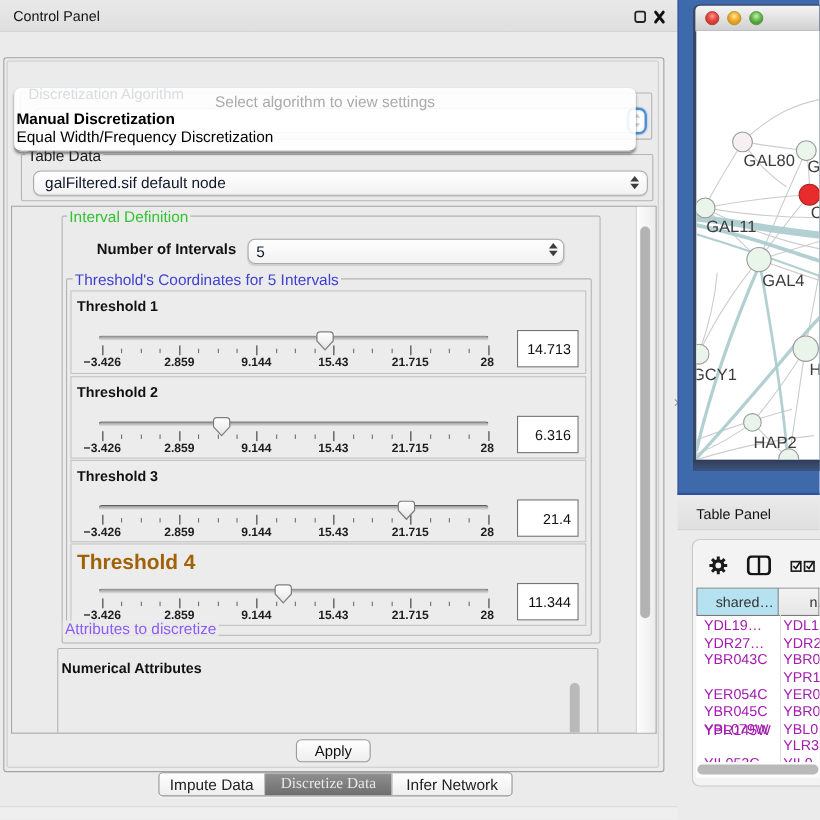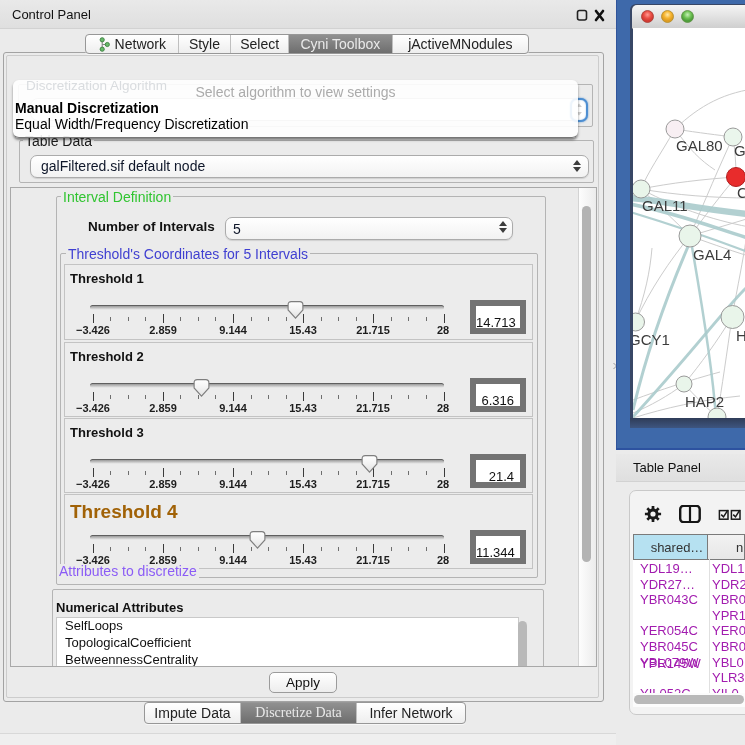--- a/index.html
+++ b/index.html
@@ -11,21 +11,21 @@
   .groupbox{border:1px solid #b4b4b4;border-radius:2px;}
   .combo{background:linear-gradient(#ffffff,#f2f2f2);border:1px solid #ababab;border-radius:7px;box-shadow:0 1px 1px rgba(0,0,0,0.12);}
   .combotext{font-size:14px;color:#0f172a;}
   .seg{display:flex;border:1px solid #979797;border-radius:4px;background:linear-gradient(#ffffff,#eeeeee);overflow:hidden;box-shadow:0 1px 0 rgba(255,255,255,0.6);}
   .seg .s{font-size:14px;color:#222;display:flex;align-items:center;justify-content:center;border-right:1px solid #bfbfbf;}
   .seg .s:last-child{border-right:none;}
   .seg .sel{background:linear-gradient(#909090,#6e6e6e);color:#e9e9e9;}
   .bold{font-weight:bold;}
   .ticklabel{position:absolute;width:60px;text-align:center;font-size:11px;font-weight:bold;color:#1d1d1d;}
   .tick{position:absolute;width:1px;background:#3a3a3a;}.tickm{position:absolute;width:1px;background:#6e6e6e;}
-  .valuebox{position:absolute;width:56px;height:34px;background:#fff;border:6px solid #737373;text-align:right;padding-right:6px;box-sizing:border-box;font-size:13px;color:#111;line-height:33px;}
+  .valuebox{position:absolute;width:56px;height:34px;background:#fff;border:1px solid #737373;text-align:right;padding-right:6px;box-sizing:border-box;font-size:13px;color:#111;line-height:33px;}
   .thr{position:absolute;width:467px;border:1px solid #c3c3c3;background:#ececec;}
   .track{position:absolute;left:89px;width:354px;height:4px;border-radius:3px;background:linear-gradient(#9a9a9a,#c9c9c9 55%,#f0f0f0);border-top:1px solid #5f5f5f;}
   .thumb{position:absolute;width:17px;height:18px;}
   .listitem{font-size:13px;color:#111;padding-left:8px;line-height:16.8px;white-space:nowrap;}
   .rowtxt{font-size:13px;color:#a21caf;white-space:nowrap;}
 </style>
 </head>
 <body>
 <div id="root">
 
@@ -33,34 +33,20 @@
   <div class="abs bar" style="left:0;top:0;width:616px;height:28px;border-bottom:1px solid #d2d2d2;"></div>
   <div class="abs" style="left:12px;top:7px;font-size:13px;color:#111;">Control Panel</div>
   <svg class="abs" style="left:576px;top:9px;" width="32" height="14" viewBox="0 0 32 14">
     <rect x="1.5" y="1.5" width="9" height="9.5" rx="2" fill="none" stroke="#222" stroke-width="1.6"></rect>
     <path d="M20 2 L27 11 M27 2 L20 11" stroke="#111" stroke-width="2.6" stroke-linecap="round"></path>
   </svg>
 
   <div class="abs" style="left:3px;top:52px;width:599px;height:648px;background:#ebebeb;border:1px solid #a3a3a3;border-radius:3px;"></div>
   <div class="abs" style="left:6px;top:55px;width:591px;height:641px;border:1px solid #cccccc;border-radius:2px;"></div>
 
-  <div class="abs seg" style="left:85px;top:34px;width:442px;height:18px;">
-    <div class="s" style="width:92px;">
-      <svg width="13" height="15" viewBox="0 0 13 15" style="margin-right:4px;">
-        <path d="M4.2 3.2 L4.2 11.8 M4.2 7.5 L9.3 7.5" stroke="#888" stroke-width="1.1" fill="none"></path>
-        <circle cx="4.2" cy="2.8" r="2.1" fill="#67b96a" stroke="#3c8040" stroke-width="0.9"></circle>
-        <circle cx="9.3" cy="7.5" r="2.1" fill="#67b96a" stroke="#3c8040" stroke-width="0.9"></circle>
-        <circle cx="4.2" cy="12.2" r="2.1" fill="#67b96a" stroke="#3c8040" stroke-width="0.9"></circle>
-      </svg>
-      Network</div>
-    <div class="s" style="width:52px;">Style</div>
-    <div class="s" style="width:57px;">Select</div>
-    <div class="s sel" style="width:103px;">Cyni Toolbox</div>
-    <div class="s" style="width:136px;">jActiveMNodules</div>
-  </div>
 
   <div class="abs groupbox" style="left:18px;top:84px;width:573px;height:41px;"></div>
 
   <div class="abs" style="left:30px;top:98px;width:558px;height:23px;background:#fff;border:1px solid #b0b0b0;border-radius:8px;box-sizing:border-box;"></div>
   <div class="abs" style="left:570px;top:97.5px;width:18px;height:24px;background:#fff;border:2.5px solid #4e8fd2;border-radius:7px;box-sizing:border-box;box-shadow:0 0 2px rgba(78,143,210,0.9), inset 0 0 1.5px rgba(78,143,210,0.7);"></div>
   <svg class="abs" style="left:574px;top:102px;" width="10" height="15" viewBox="0 0 10 15">
       <path d="M5 1.5 L8 5 L2 5 Z" fill="#cfcfcf"></path>
       <path d="M5 13.5 L8 10 L2 10 Z" fill="#cfcfcf"></path>
     </svg>
 
@@ -259,25 +245,20 @@
             </linearGradient>
           </defs>
 <path d="M4 0.7 L13 0.7 Q16.3 0.7 16.3 4 L16.3 9.5 L8.5 18 L0.7 9.5 L0.7 4 Q0.7 0.7 4 0.7 Z" fill="url(#thg4)" stroke="#7e7e7e" stroke-width="1.2"></path>
 </svg>
 <div class="valuebox" style="left:405px;top:35px;">11.344</div>
 </div>
 
     <div class="abs groupbox" style="left:41px;top:401px;width:490px;height:100px;"></div>
     <div class="abs grouptitle" style="left:46px;top:376px;color:#8b5cf6;">Attributes to discretize</div>
     <div class="abs bold" style="left:45px;top:412px;font-size:13px;color:#111;">Numerical Attributes</div>
-    <div class="abs" style="left:45px;top:429px;width:461px;height:60px;background:#fff;border:1px solid #c9c9c9;">
-      <div class="listitem">SelfLoops</div>
-      <div class="listitem">TopologicalCoefficient</div>
-      <div class="listitem">BetweennessCentrality</div>
-    </div>
     <div class="abs" style="left:507px;top:433px;width:9px;height:50px;background:#b9b9b9;border-radius:5px;"></div>
   </div>
 
   <div class="abs" style="left:269px;top:672px;width:66px;height:19px;background:linear-gradient(#ffffff,#ededed);border:1px solid #9b9b9b;border-radius:5px;font-size:13.5px;color:#111;text-align:center;line-height:19px;">Apply</div>
 
   <div class="abs" style="left:13px;top:80px;width:565px;height:57px;background:rgba(255,255,255,0.90);border-radius:6px;box-shadow:0 2px 2.5px rgba(40,40,40,0.55);border-bottom:1px solid #777;"></div>
   <div class="abs" style="left:13px;top:84px;width:565px;text-align:center;font-size:14px;color:#ababab;">Select algorithm to view settings</div>
   <div class="abs bold" style="left:15px;top:100px;font-size:14px;color:#000;">Manual Discretization</div>
   <div class="abs" style="left:15px;top:116px;font-size:14px;color:#000;">Equal Width/Frequency Discretization</div>
   <div class="abs" style="left:26px;top:78px;font-size:13.5px;color:#d9dcdf;">Discretization Algorithm</div>

